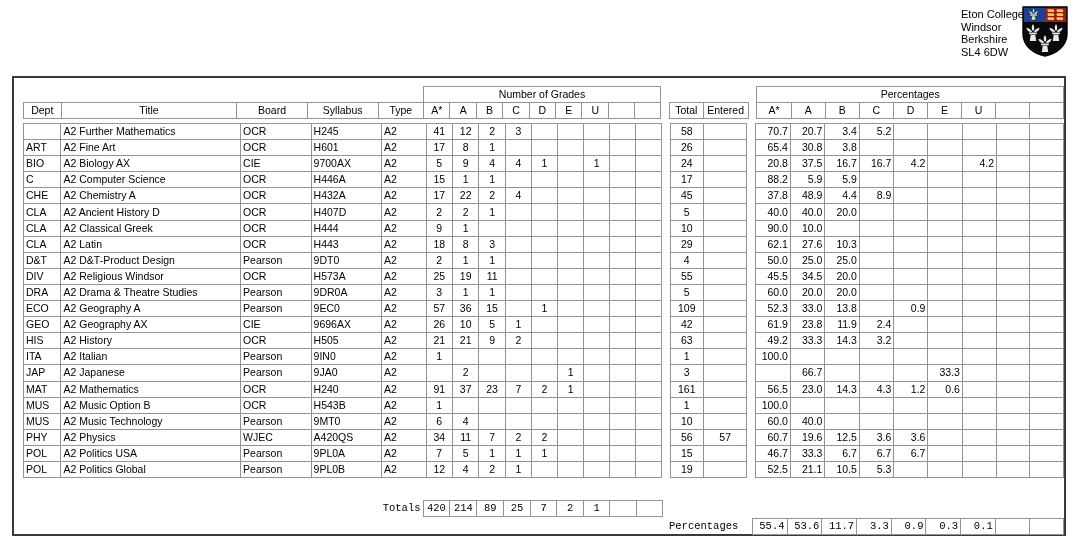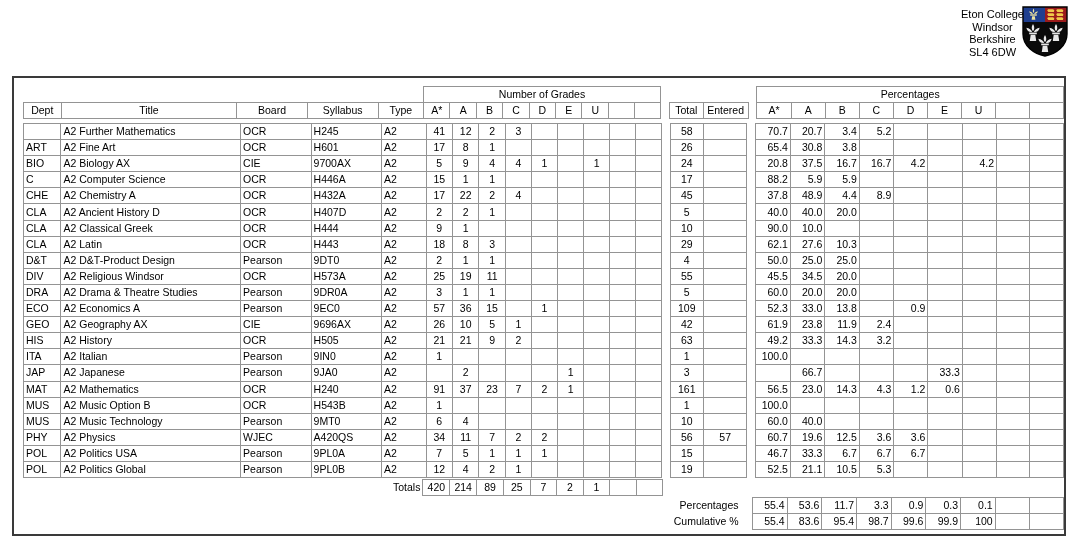--- a/index.html
+++ b/index.html
@@ -27,21 +27,21 @@
     top: 20px;
     font-size: 15px;
     font-weight: bold;
     letter-spacing: 0.1px;
     white-space: nowrap;
   }
   .addr-block {
     position: absolute;
     right: 56px;
     top: 8px;
-    text-align: center;
+    text-align: left;
     font-size: 11px;
     line-height: 12.6px;
     color: #000;
   }
   .crest {
     position: absolute;
     right: 12px;
     top: 6px;
     width: 46px;
     height: 51px;
@@ -98,21 +98,22 @@
     position: absolute;
     left: 9px;
     top: 45px;
   }
   .body-wrap table.grid td { height: 16.1px; }
 
   
   .foot-wrap {
     position: absolute;
     left: 9px;
-    top: 401px;
+    top: 422px;
+    font-family: Liberation Mono, monospace;
   }
   .foot-label {
     text-align: right;
     padding-right: 5px;
     border: none !important;
   }
 
   .crest svg { display: block; }
 </style>
 </head>
@@ -606,21 +607,21 @@
             <td class="r">20.0</td>
             <td class="r"></td>
             <td class="r"></td>
             <td class="r"></td>
             <td class="r"></td>
             <td class="r"></td>
             <td class="r"></td>
           </tr>
           <tr>
             <td class="l">ECO</td>
-            <td class="l">A2 Economics A</td>
+            <td class="l">A2 Geography A</td>
             <td class="l">Pearson</td>
             <td class="l">9EC0</td>
             <td class="l">A2</td>
             <td class="c">57</td>
             <td class="c">36</td>
             <td class="c">15</td>
             <td class="c"></td>
             <td class="c">1</td>
             <td class="c"></td>
             <td class="c"></td>
@@ -1028,32 +1029,17 @@
         <td class="r">55.4</td>
         <td class="r">53.6</td>
         <td class="r">11.7</td>
         <td class="r">3.3</td>
         <td class="r">0.9</td>
         <td class="r">0.3</td>
         <td class="r">0.1</td>
         <td class="r"></td>
         <td class="r"></td>
       </tr>
-      <tr>
-        <td class="blank" colspan="14"></td>
-        <td class="blank"></td>
-        <td class="blank" colspan="2" style="text-align:right;padding-right:5px">Cumulative %</td>
-        <td class="blank"></td>
-        <td class="r">55.4</td>
-        <td class="r">83.6</td>
-        <td class="r">95.4</td>
-        <td class="r">98.7</td>
-        <td class="r">99.6</td>
-        <td class="r">99.9</td>
-        <td class="r">100</td>
-        <td class="r"></td>
-        <td class="r"></td>
-      </tr>
     </tbody>
       </table>
   </div>
 
 </div>
 
 </body></html>

